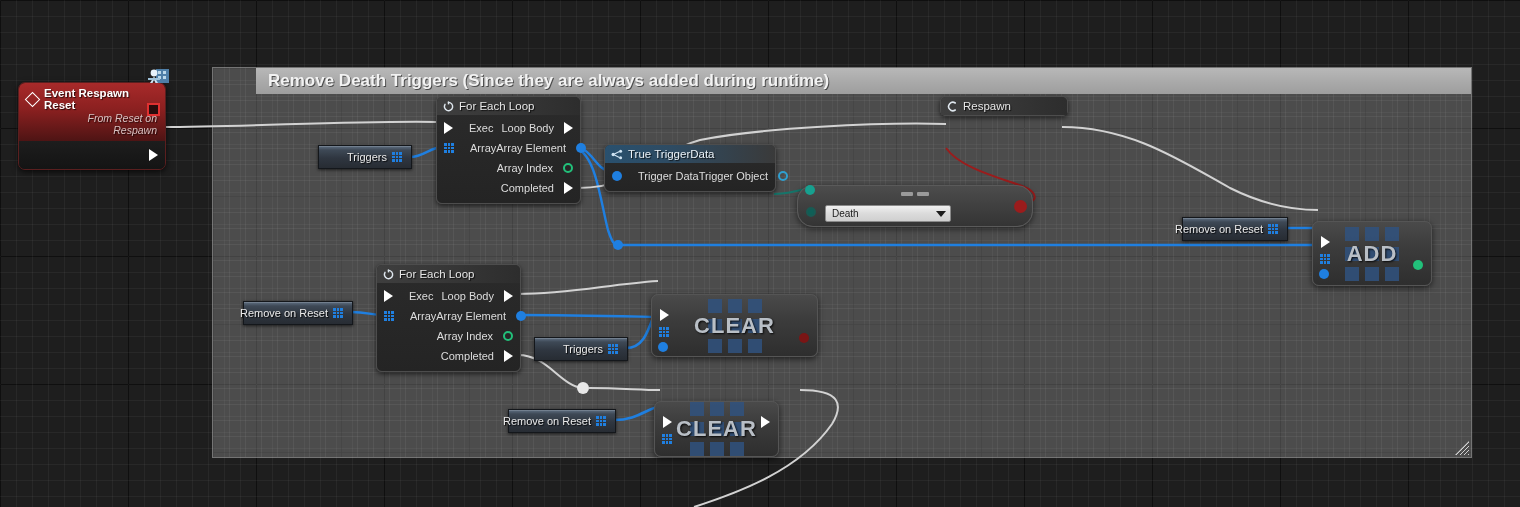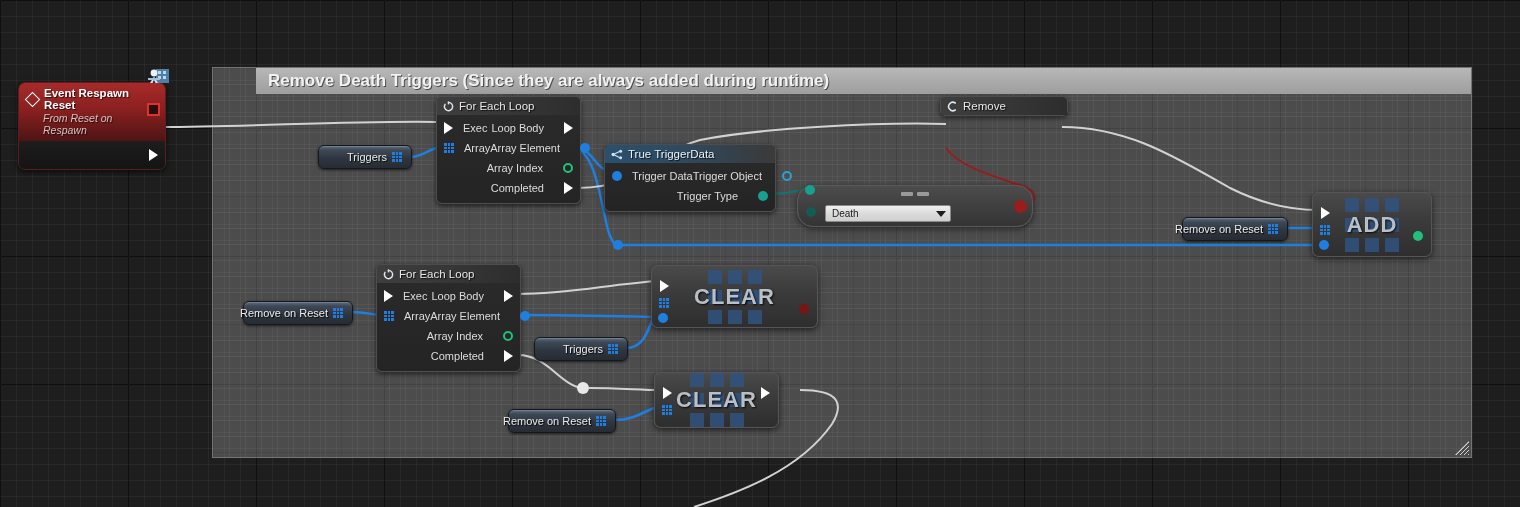--- a/index.html
+++ b/index.html
@@ -106,22 +106,22 @@
     position: relative;
     height: 20px;
     display: flex;
     align-items: center;
     justify-content: space-between;
     padding: 0 7px;
     font-size: 11px;
     color: #dcdcdc;
     white-space: nowrap;
   }
-  .pleft { display: flex; align-items: center; gap: 10px; }
-  .pright { display: flex; align-items: center; gap: 20px; }
+  .pleft { display: flex; align-items: center; gap: 16px; }
+  .pright { display: flex; align-items: center; gap: 10px; }
 
   
   .exec-pin {
     width: 0; height: 0;
     border-left: 9px solid #fff;
     border-top: 6px solid transparent;
     border-bottom: 6px solid transparent;
     flex: none;
   }
   .exec-pin.hollow {
@@ -182,20 +182,21 @@
     display: flex; align-items: center; gap: 6px;
     text-shadow: 1px 1px 1px rgba(0,0,0,0.7);
   }
   .event-sub {
     font-size: 10.5px;
     font-style: italic;
     color: #d8c0c0;
     margin-top: 1px;
     padding-left: 16px;
     text-shadow: 1px 1px 1px rgba(0,0,0,0.6);
+    text-align: right;
   }
   .diamond {
     width: 9px; height: 9px;
     border: 1.6px solid #fff;
     transform: rotate(45deg);
     flex: none;
   }
   .event-body {
     height: 28px;
     display: flex;
@@ -215,21 +216,21 @@
     right: 5px; top: 20px;
     width: 9px; height: 9px;
     border: 2px solid #e03030;
     background: #2a0c0c;
   }
 
   
   .pill {
     position: absolute;
     height: 24px;
-    border-radius: 6px;
+    border-radius: 0;
     box-sizing: border-box;
     background: linear-gradient(to bottom, #5f6f82 0%, #3e4956 18%, #2f3640 55%, #272c33 100%);
     border: 1px solid #14171b;
     box-shadow: 0 1px 3px rgba(0,0,0,0.65), inset 0 1px 0 rgba(255,255,255,0.14);
     display: flex;
     align-items: center;
     justify-content: flex-end;
     gap: 5px;
     padding: 0 9px 0 12px;
     font-size: 11px;
@@ -240,20 +241,21 @@
 
   
   .opnode {
     position: absolute;
     border-radius: 7px;
     box-sizing: border-box;
     background: linear-gradient(to bottom, #4a4a4a 0%, #3c3c3c 40%, #2e2e2e 100%);
     border: 1px solid #555;
     box-shadow: 0 2px 6px rgba(0,0,0,0.6);
     overflow: hidden;
+    margin-top: 29px;
   }
   .opnode .watermark {
     position: absolute;
     left: 50%; top: 50%;
     transform: translate(-50%,-50%);
     display: grid;
     grid-template-columns: repeat(3, 14px);
     grid-template-rows: repeat(3, 14px);
     gap: 6px;
     opacity: 0.85;
@@ -457,35 +459,28 @@
           <div class="prow">
             <span class="pleft">
               <span class="dot-pin" style="background:#1f7fe0"></span>
               <span>Trigger Data</span>
             </span>
             <span class="pright">
               <span>Trigger Object</span>
               <span class="dot-pin hollow" style="border-color:#2f9fd0"></span>
             </span>
           </div>
-          <div class="prow">
-            <span class="pleft"></span>
-            <span class="pright">
-              <span>Trigger Type</span>
-              <span class="dot-pin" style="background:#17a08f"></span>
-            </span>
-          </div>
         </div>
       </div>
       <div class="node" style="left: 940px; top: 96px; width: 128px;">
         <div class="node-head head-grey">
           <svg width="11" height="11" viewBox="0 0 12 12">
             <path d="M9 2.2 A4.6 4.6 0 1 0 9 9.8" stroke="#dfe7ee" stroke-width="1.7" fill="none" stroke-linecap="round"></path>
           </svg>
-          <span>Remove</span>
+          <span>Respawn</span>
         </div>
       </div>
       <div class="node" style="left: 376px; top: 264px; width: 145px;">
         <div class="node-head head-grey">
           <svg width="11" height="11" viewBox="0 0 12 12">
             <path d="M6 1.5 A4.5 4.5 0 1 1 2.2 3.6" stroke="#dfe7ee" stroke-width="1.6" fill="none" stroke-linecap="round"></path>
             <rect x="5.2" y="0.5" width="1.6" height="3.2" fill="#dfe7ee"></rect>
           </svg>
           <span>For Each Loop</span>
         </div>

